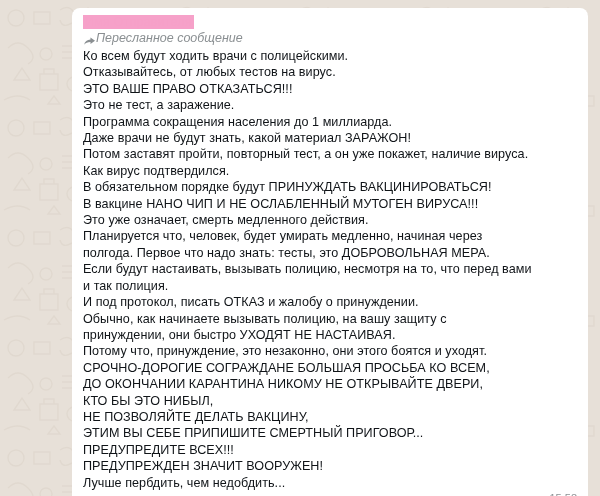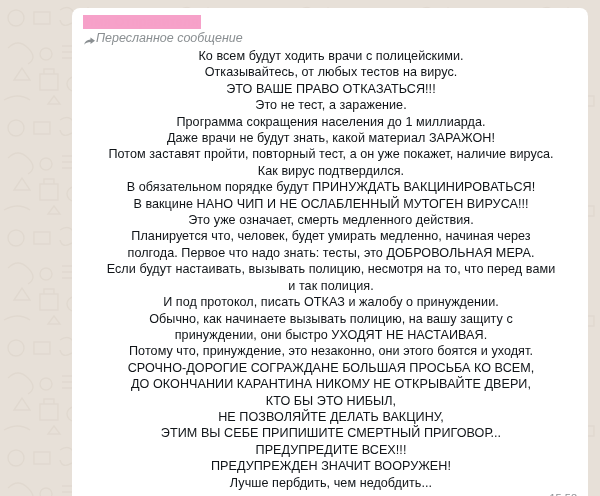--- a/index.html
+++ b/index.html
@@ -47,21 +47,21 @@
     min-height: 482px;
   }
   .fwd-header {
     display: flex;
     align-items: center;
     gap: 5px;
     margin-bottom: 2px;
   }
   .fwd-sender {
     font-size: 12.5px;
-    font-weight: bold;
+    font-weight: normal;
     color: #e542a3;
     background: #f7a8cd;
     color: #f29ac4;
     border-radius: 0;
     line-height: 14px;
     letter-spacing: 0.2px;
     position: relative;
     overflow: hidden;
   }
   .fwd-sender::after {
@@ -92,21 +92,20 @@
     font-size: 12.6px;
     line-height: 16.4px;
     color: #101418;
     white-space: pre-wrap;
     word-wrap: break-word;
     letter-spacing: 0.05px;
   }
   .msg-line {
     display: block;
     min-height: 16.4px;
-    text-align: center;
   }
   .msg-footer {
     display: flex;
     justify-content: flex-end;
     align-items: center;
     margin-top: 1px;
     padding-right: 2px;
   }
   .msg-time {
     font-size: 11px;

